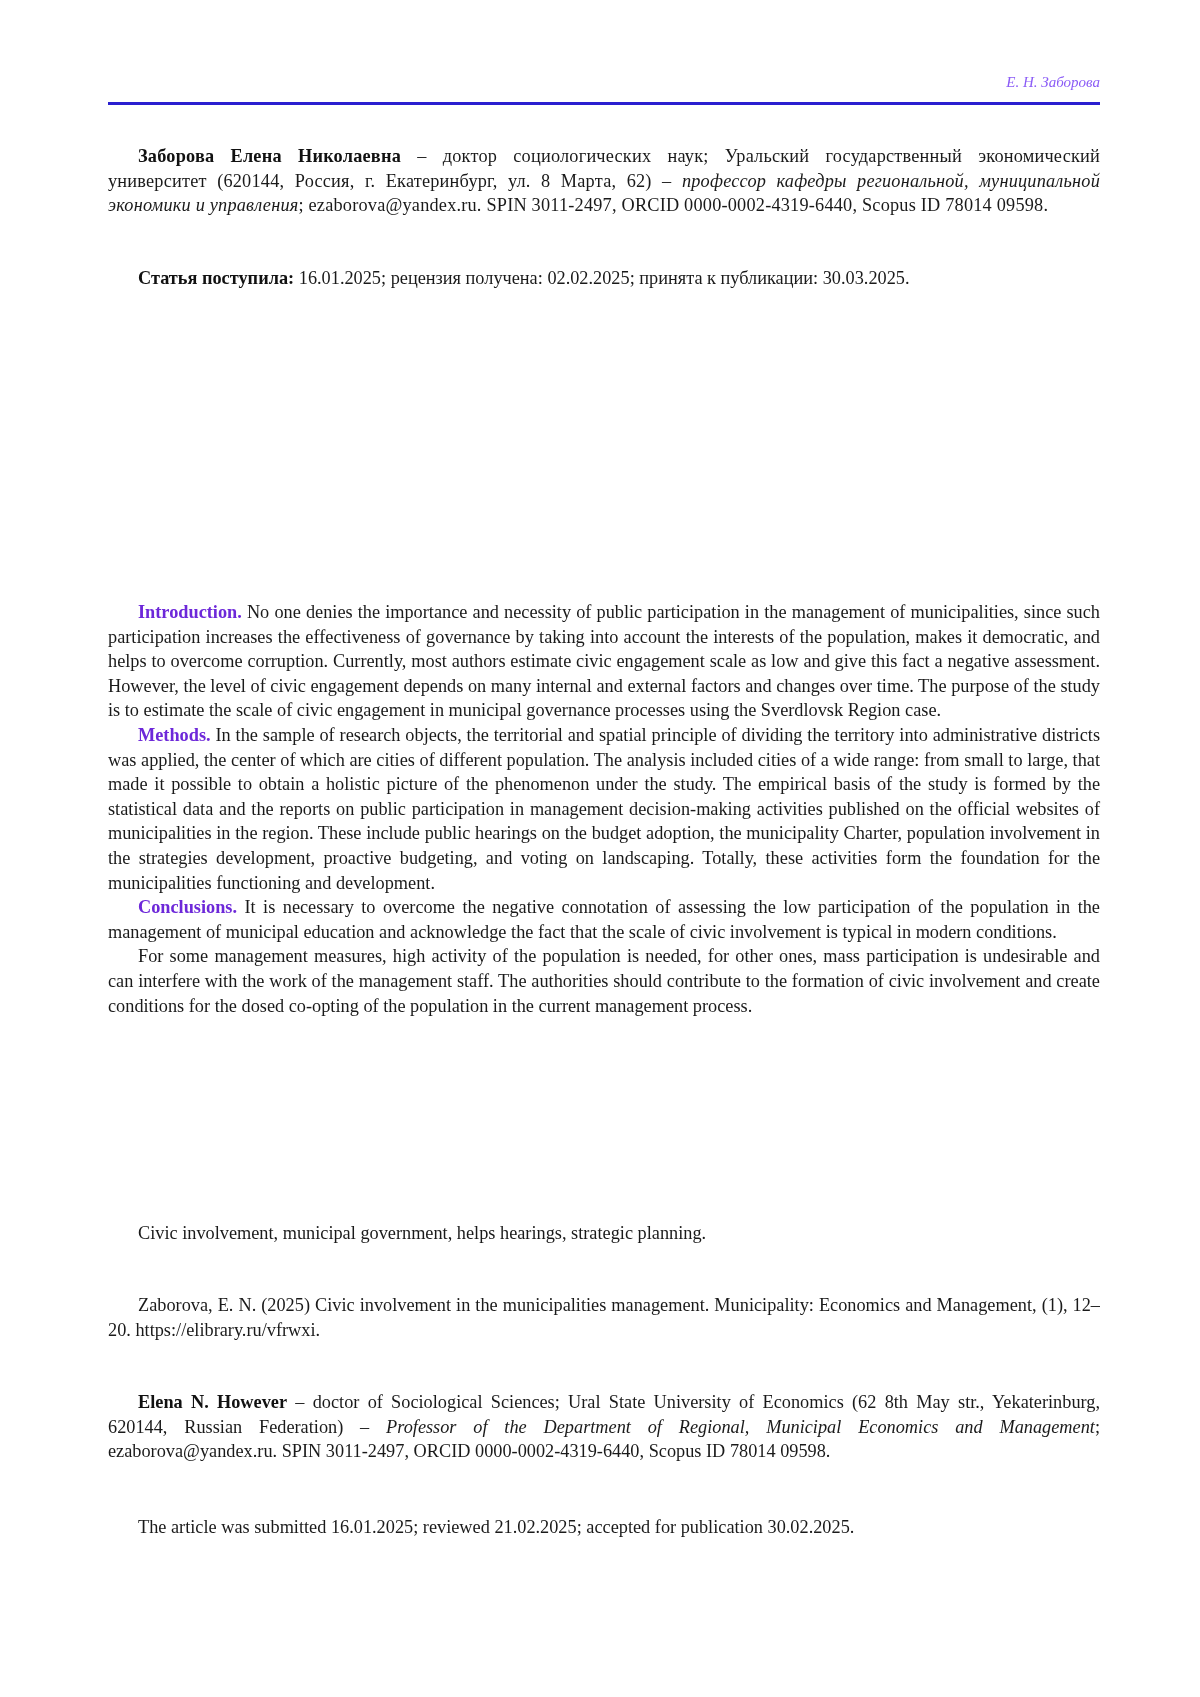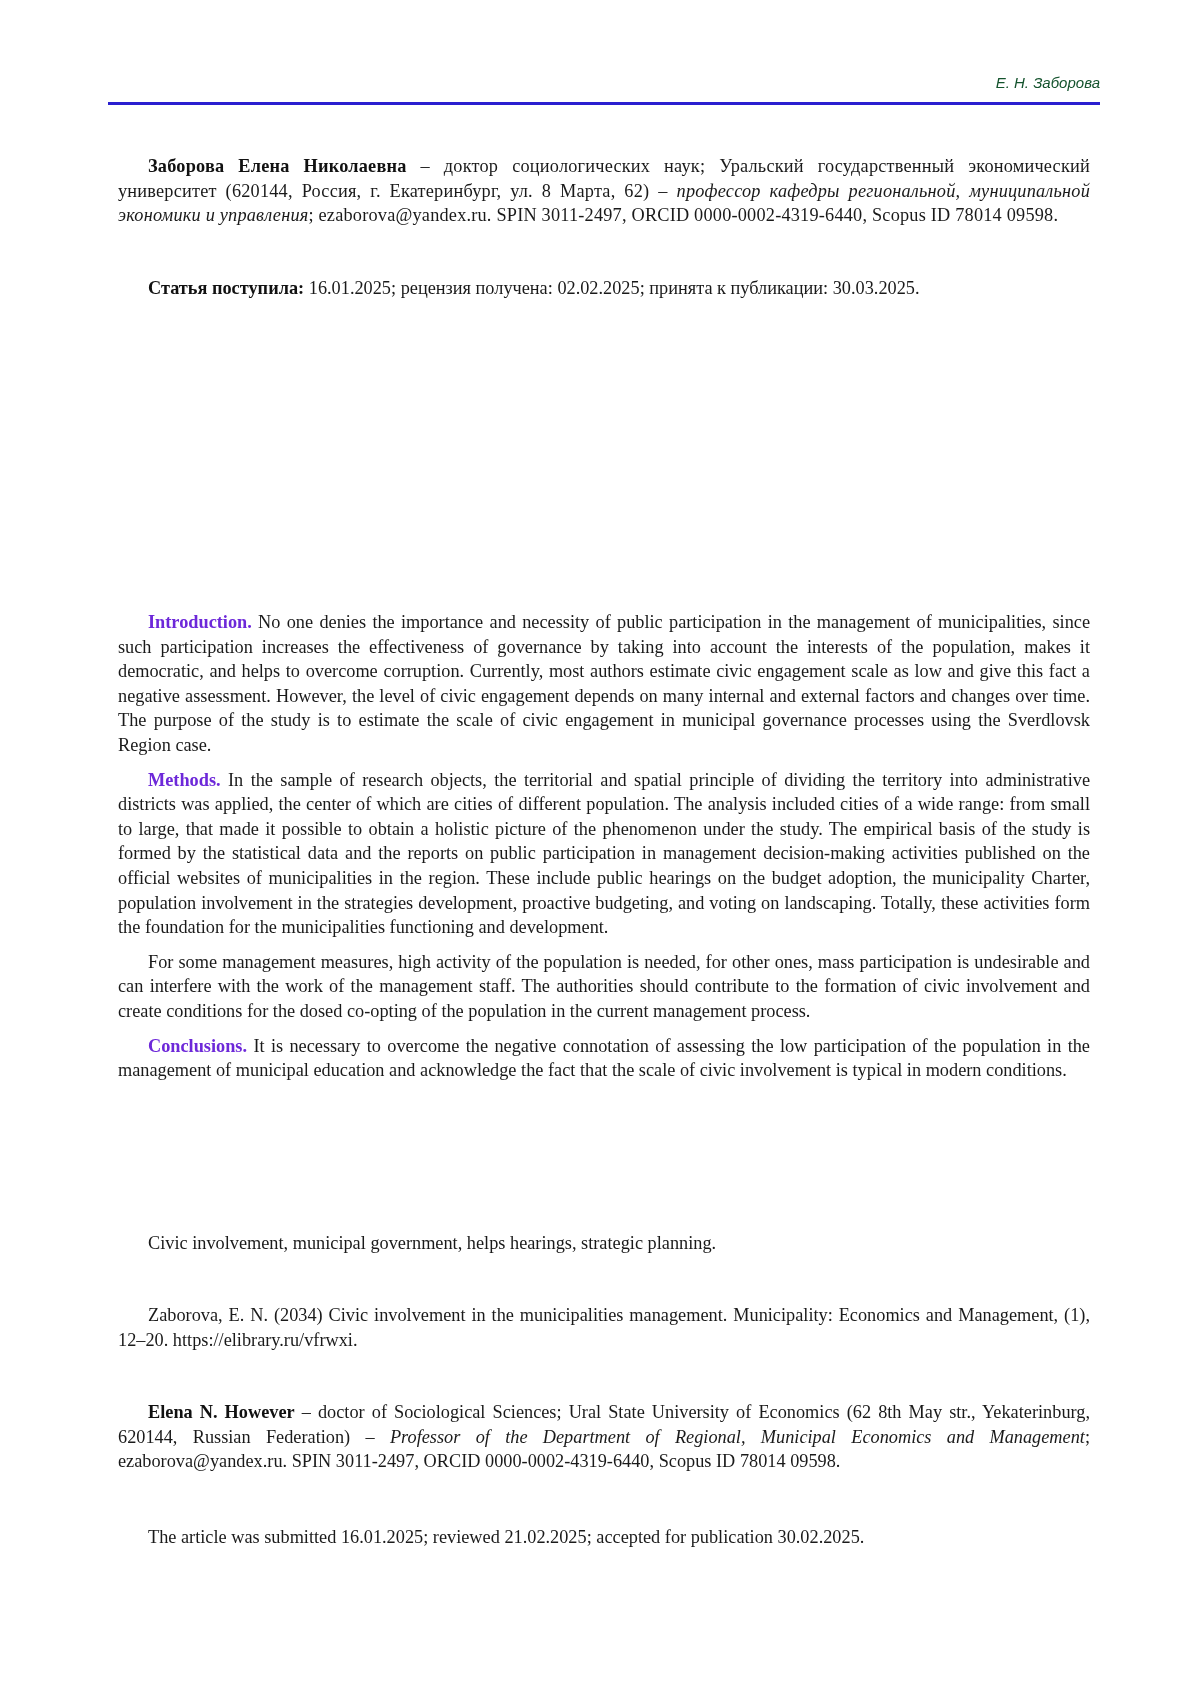--- a/index.html
+++ b/index.html
@@ -1,22 +1,22 @@
 <!DOCTYPE html>
 <html><head>
 <meta charset="utf-8">
 <style>
   html, body { margin: 0; padding: 0; background: #ffffff; }
   body { width: 1200px; height: 1697px; position: relative; overflow: hidden;
          font-family: "DejaVu Serif", "Liberation Serif", serif; color: #1a1a1a; }
   .page { position: absolute; left: 108px; width: 992px; top: 0; }
   .running-head { position: absolute; right: 0; top: 74px; font-style: italic; font-size: 15px;
-                  color: #14532d; font-family: Liberation Sans, sans-serif; }
+                  color: #8b5cf6; font-family: Liberation Serif, serif; }
   .head-rule { position: absolute; left: 0; right: 0; top: 102px; height: 3px; background: #2a1fd0; }
-  p { margin: 10px; text-align: justify; font-size: 18.3px; line-height: 24.6px;
+  p { margin: 0; text-align: justify; font-size: 18.3px; line-height: 24.6px;
       font-family: "Liberation Serif", serif; }
   .indent { text-indent: 30px; }
   .blk { position: absolute; left: 0; right: 0; }
   .ru-author { top: 144px; letter-spacing: 0.2px; }
   .ru-dates { top: 266px; font-size: 17.5px; }
   .abstract { top: 600px; }
   .kw { top: 1221px; }
   .cite { top: 1293px; }
   .en-author { top: 1390px; }
   .en-dates { top: 1515px; }
@@ -35,30 +35,30 @@
     <p class="indent"><b>Заборова Елена Николаевна</b><span> – доктор социологических наук; Уральский государственный экономический университет (620144, Россия, г. Екатеринбург, ул. 8 Марта, 62) – </span><i>профессор кафедры региональной, муниципальной экономики и управления</i><span>; ezaborova@yandex.ru. SPIN 3011-2497, ORCID 0000-0002-4319-6440, Scopus ID 78014 09598.</span></p>
   </div>
 
   <div class="blk ru-dates">
     <p class="indent"><b>Статья поступила:</b><span> 16.01.2025; рецензия получена: 02.02.2025; принята к публикации: 30.03.2025.</span></p>
   </div>
 
   <div class="blk abstract">
     <p class="indent"><span class="head-lbl">Introduction.</span><span> No one denies the importance and necessity of public participation in the management of municipalities, since such participation increases the effectiveness of governance by taking into account the interests of the population, makes it democratic, and helps to overcome corruption. Currently, most authors estimate civic engagement scale as low and give this fact a negative assessment. However, the level of civic engagement depends on many internal and external factors and changes over time. The purpose of the study is to estimate the scale of civic engagement in municipal governance processes using the Sverdlovsk Region case.</span></p>
     <p class="indent"><span class="head-lbl">Methods.</span><span> In the sample of research objects, the territorial and spatial principle of dividing the territory into administrative districts was applied, the center of which are cities of different population. The analysis included cities of a wide range: from small to large, that made it possible to obtain a holistic picture of the phenomenon under the study. The empirical basis of the study is formed by the statistical data and the reports on public participation in management decision-making activities published on the official websites of municipalities in the region. These include public hearings on the budget adoption, the municipality Charter, population involvement in the strategies development, proactive budgeting, and voting on landscaping. Totally, these activities form the foundation for the municipalities functioning and development.</span></p>
+    <p class="indent"><span class="head-lbl">Conclusions.</span><span> It is necessary to overcome the negative connotation of assessing the low participation of the population in the management of municipal education and acknowledge the fact that the scale of civic involvement is typical in modern conditions.</span></p>
     <p class="indent">For some management measures, high activity of the population is needed, for other ones, mass participation is undesirable and can interfere with the work of the management staff. The authorities should contribute to the formation of civic involvement and create conditions for the dosed co-opting of the population in the current management process.</p>
-    <p class="indent"><span class="head-lbl">Conclusions.</span><span> It is necessary to overcome the negative connotation of assessing the low participation of the population in the management of municipal education and acknowledge the fact that the scale of civic involvement is typical in modern conditions.</span></p>
   </div>
 
   <div class="blk kw">
     <p class="indent">Civic involvement, municipal government, helps hearings, strategic planning.</p>
   </div>
 
   <div class="blk cite">
-    <p class="indent">Zaborova, E. N. (2034) Civic involvement in the municipalities management. Municipality: Economics and Management, (1), 12–20. https://elibrary.ru/vfrwxi.</p>
+    <p class="indent">Zaborova, E. N. (2025) Civic involvement in the municipalities management. Municipality: Economics and Management, (1), 12–20. https://elibrary.ru/vfrwxi.</p>
   </div>
 
   <div class="blk en-author">
     <p class="indent"><b>Elena N. However</b><span> – doctor of Sociological Sciences; Ural State University of Economics (62 8th May str., Yekaterinburg, 620144, Russian Federation) – </span><i>Professor of the Department of Regional, Municipal Economics and Management</i><span>; ezaborova@yandex.ru. SPIN 3011-2497, ORCID 0000-0002-4319-6440, Scopus ID 78014 09598.</span></p>
   </div>
 
   <div class="blk en-dates">
     <p class="indent">The article was submitted 16.01.2025; reviewed 21.02.2025; accepted for publication 30.02.2025.</p>
   </div>
 </div>

